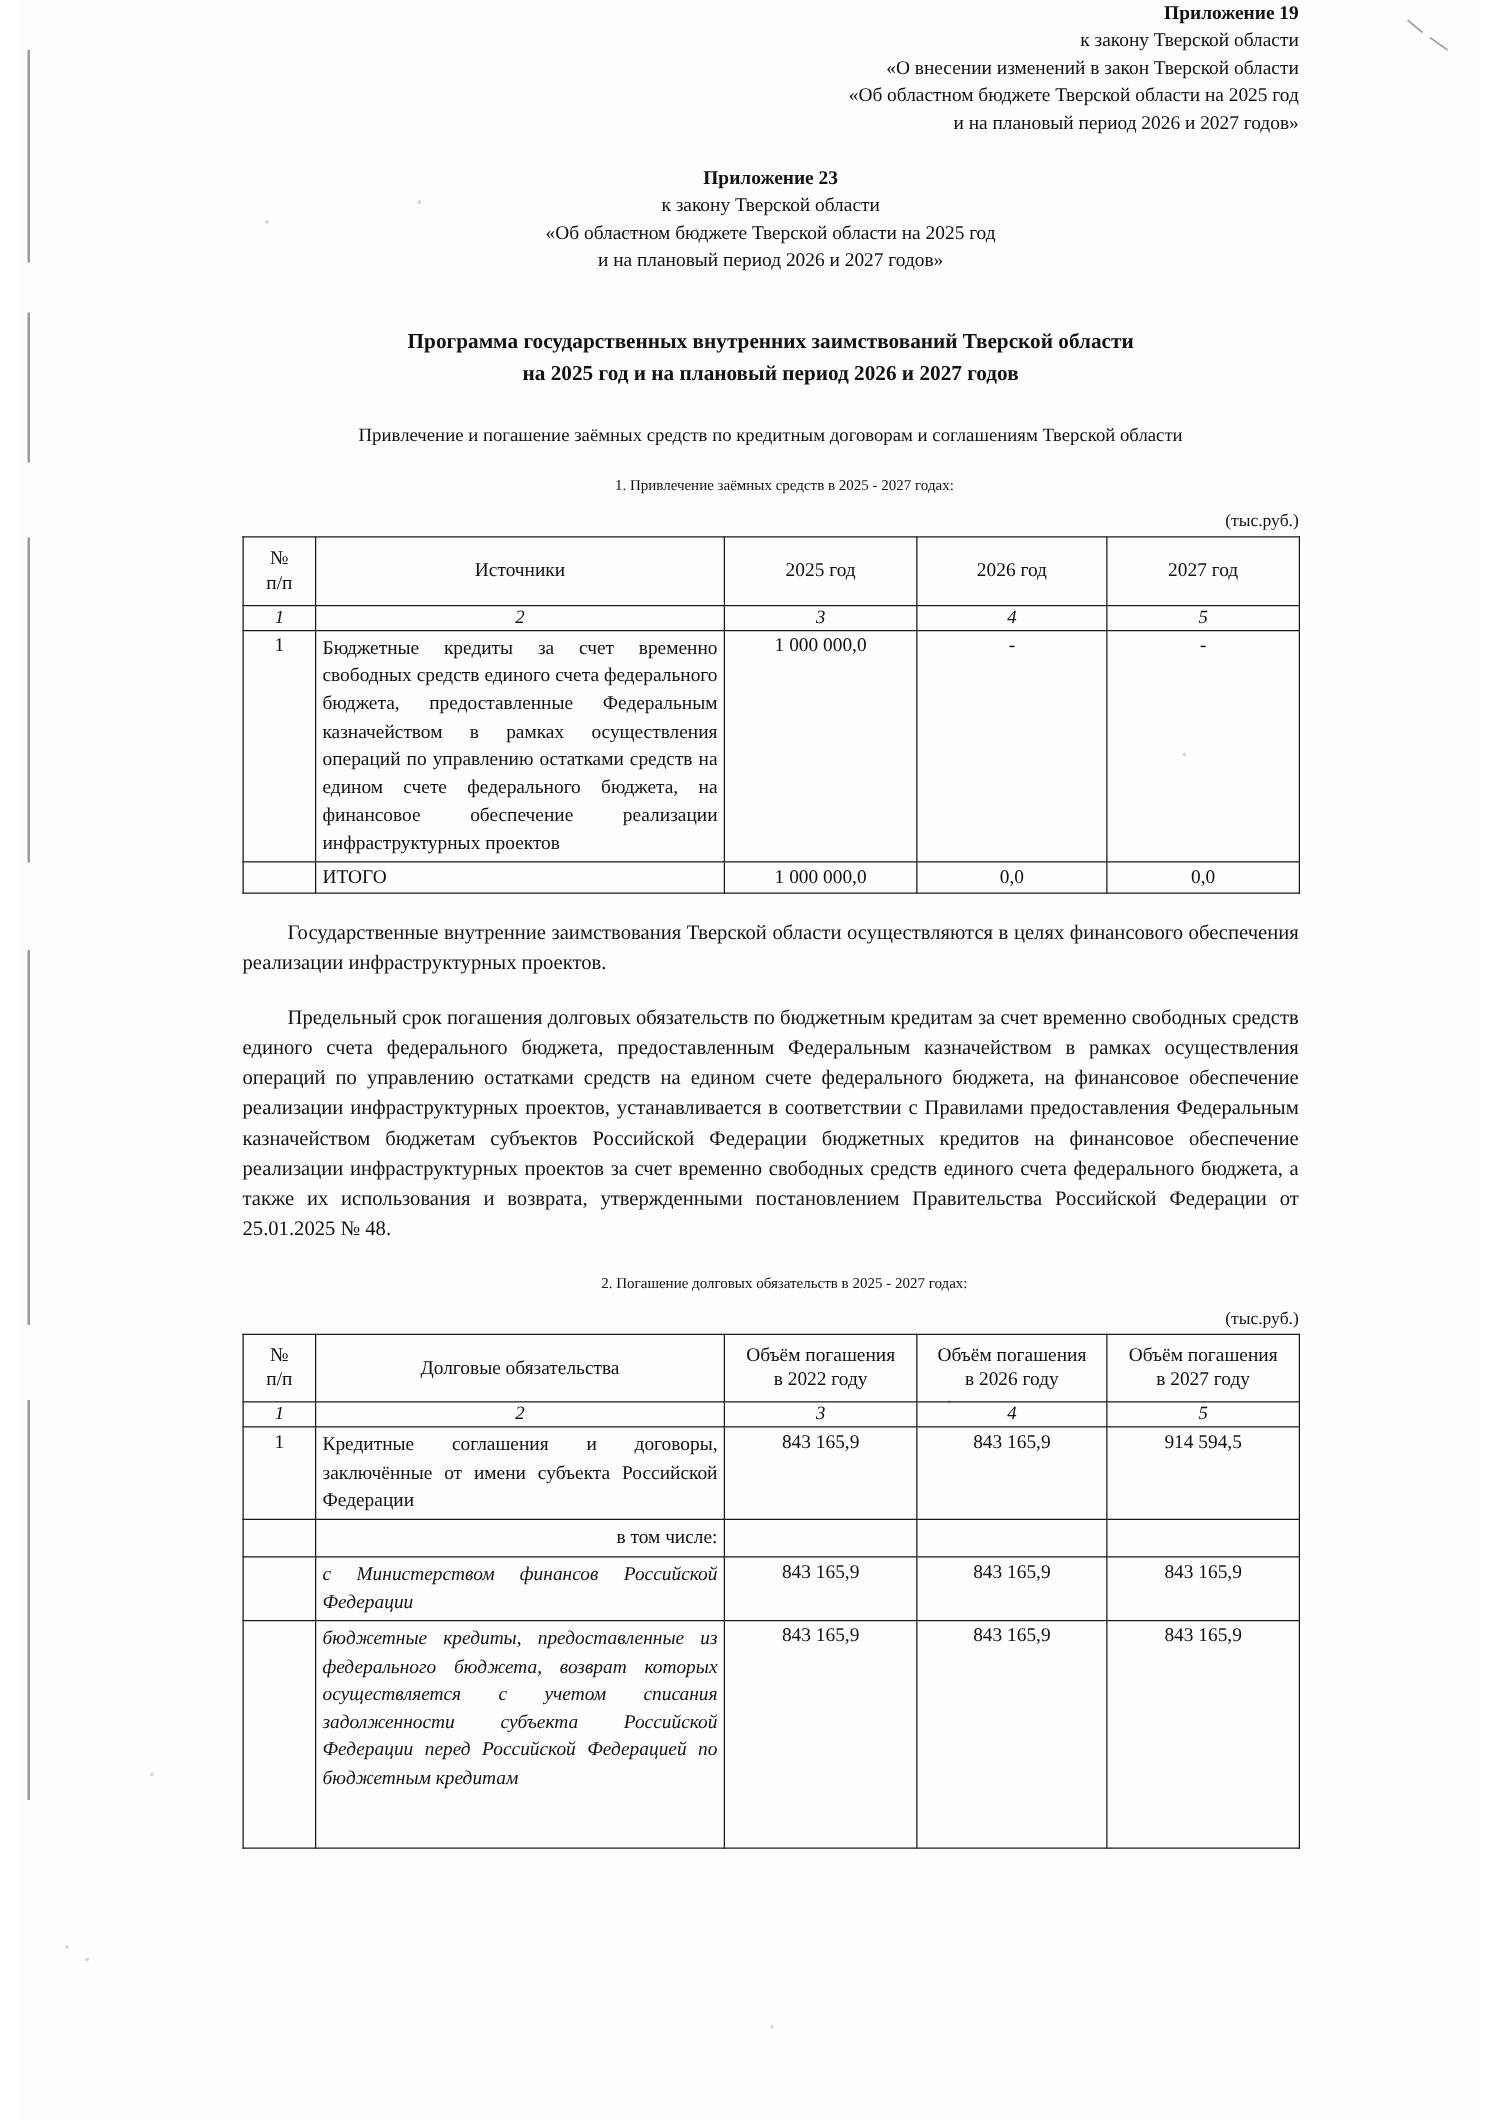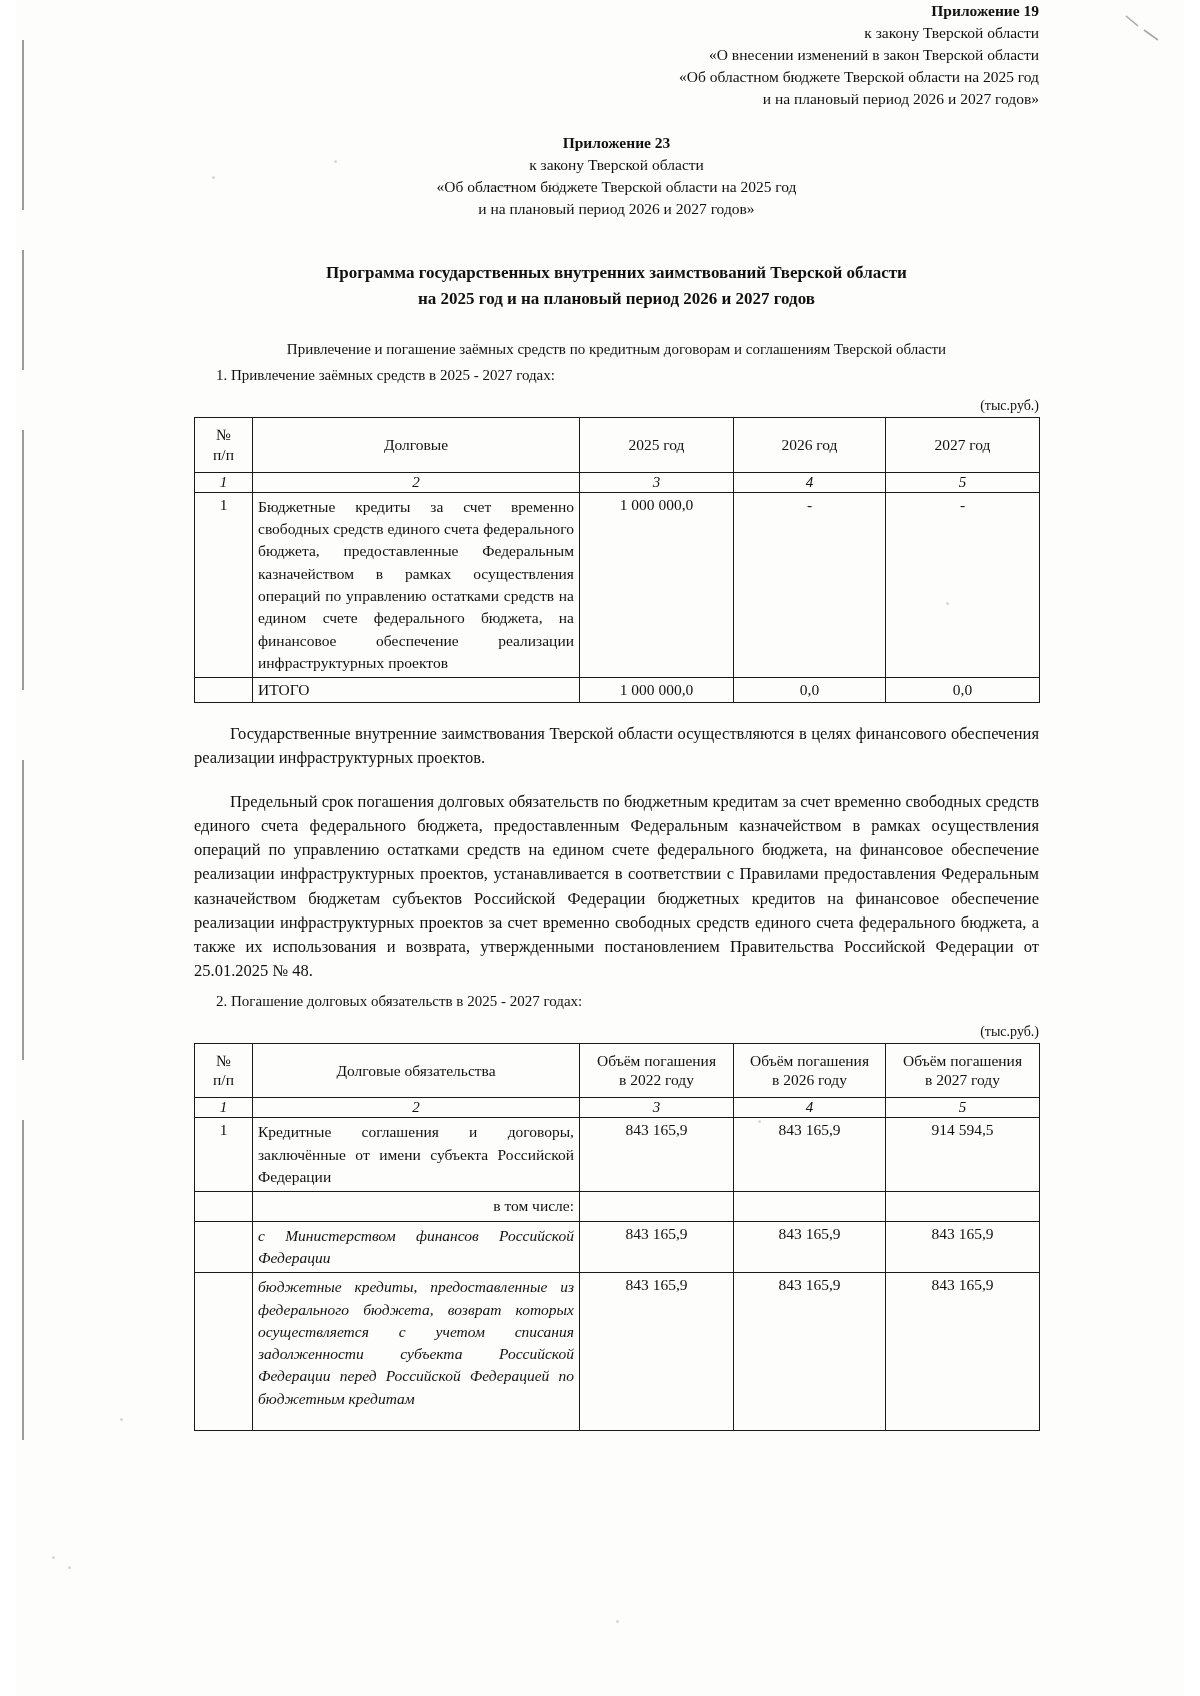--- a/index.html
+++ b/index.html
@@ -69,23 +69,24 @@
     font-size: 17px;
     line-height: 1.5;
     margin-top: 40px;
   }
   .lead-line {
     text-align: center;
     font-size: 15px;
     margin-top: 30px;
   }
   .section-label {
-    font-size: 15px;
-    margin-top: 9px;
+    font-size: 12px;
+    margin-top: 23px;
     padding-left: 22px;
+    text-align: center;
   }
   .units {
     text-align: right;
     font-size: 14px;
     margin-top: 14px;
     margin-bottom: 3px;
   }
 
   
   table.doc-table {
@@ -216,21 +217,21 @@
           <col class="c3">
           <col class="c4">
           <col class="c5">
       </colgroup>
       <thead>
         <tr>
           <th class="th-center">
             <div>№</div>
             <div>п/п</div>
           </th>
-          <th class="th-center">Долговые</th>
+          <th class="th-center">Источники</th>
           <th class="th-center">2025 год</th>
           <th class="th-center">2026 год</th>
           <th class="th-center">2027 год</th>
         </tr>
         <tr class="rownum-row">
           <td>1</td>
           <td>2</td>
           <td>3</td>
           <td>4</td>
           <td>5</td>
@@ -314,21 +315,21 @@
         </tr>
         <tr>
           <td class="c-num"></td>
           <td class="cell-just last-left ital">с Министерством финансов Российской Федерации</td>
           <td class="c-val">843 165,9</td>
           <td class="c-val">843 165,9</td>
           <td class="c-val">843 165,9</td>
         </tr>
         <tr>
           <td class="c-num"></td>
-          <td class="cell-just last-left ital" style="padding-bottom:20px;">бюджетные кредиты, предоставленные из федерального бюджета, возврат которых осуществляется с учетом списания задолженности субъекта Российской Федерации перед Российской Федерацией по бюджетным кредитам</td>
+          <td class="cell-just last-left ital" style="padding-bottom:44px;">бюджетные кредиты, предоставленные из федерального бюджета, возврат которых осуществляется с учетом списания задолженности субъекта Российской Федерации перед Российской Федерацией по бюджетным кредитам</td>
           <td class="c-val">843 165,9</td>
           <td class="c-val">843 165,9</td>
           <td class="c-val">843 165,9</td>
         </tr>
       </tbody>
     </table>
 
   </div>
 </div>
 

